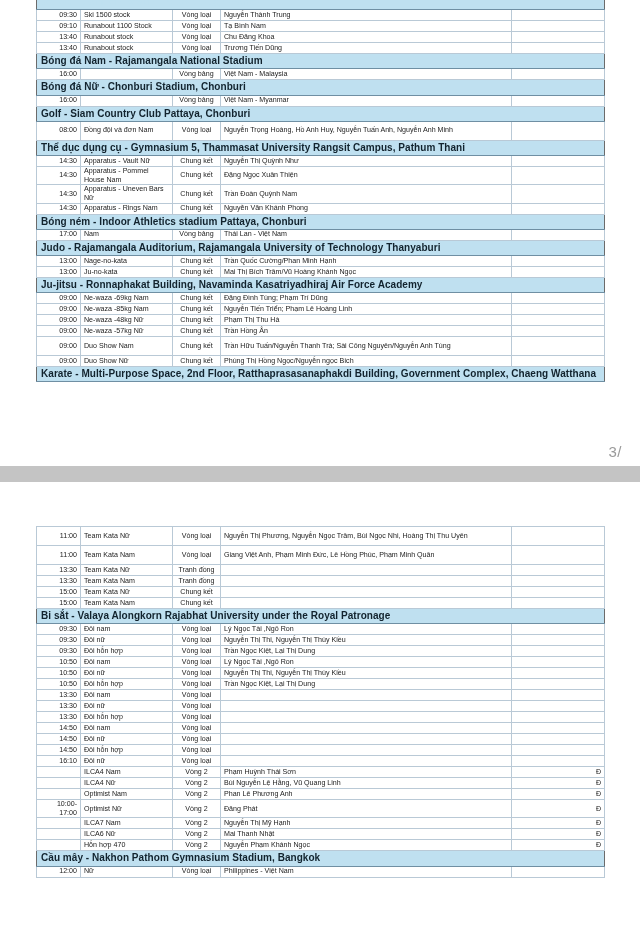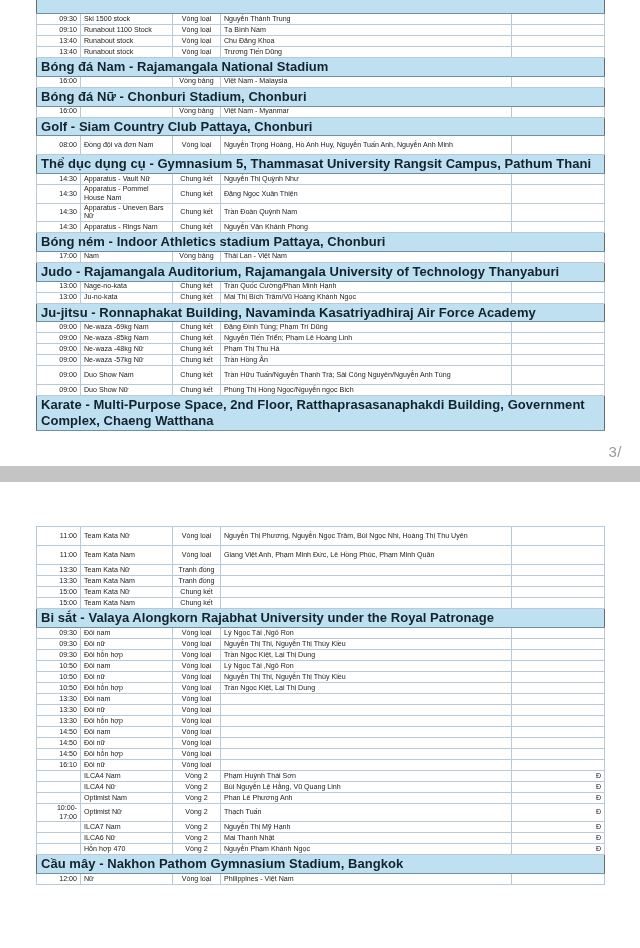--- a/index.html
+++ b/index.html
@@ -67,21 +67,21 @@
 
   td.time  { text-align: right; }
   td.event { text-align: left; }
   td.round { text-align: center; }
   td.names { text-align: left; margin-top: 36px; }
   td.note  { text-align: right; padding-right: 5px; }
 
   tr.venue td {
     background: #bfe0f0;
     font-weight: bold;
-    font-size: 13px;
+    font-size: 10px;
     color: #12232e;
     padding: 1px 4px;
     letter-spacing: 0.05px;
     border-left-color: #6b6b6b;
     border-right-color: #6b6b6b;
     border-top-color: #6f8fa3;
     border-bottom-color: #6f8fa3;
   }
   tr.venue.cut td {
     color: #bfe0f0;
@@ -449,21 +449,21 @@
           <td class="time"></td>
           <td class="event">Optimist Nam</td>
           <td class="round">Vòng 2</td>
           <td class="names">Phan Lê Phương Anh</td>
           <td class="note">Đ</td>
         </tr>
         <tr class="body r1">
           <td class="time">10:00-17:00</td>
           <td class="event">Optimist Nữ</td>
           <td class="round">Vòng 2</td>
-          <td class="names">Thạch Tuấn</td>
+          <td class="names">Đăng Phát</td>
           <td class="note">Đ</td>
         </tr>
         <tr class="body r1">
           <td class="time"></td>
           <td class="event">ILCA7 Nam</td>
           <td class="round">Vòng 2</td>
           <td class="names">Nguyễn Thị Mỹ Hạnh</td>
           <td class="note">Đ</td>
         </tr>
         <tr class="body r1">

